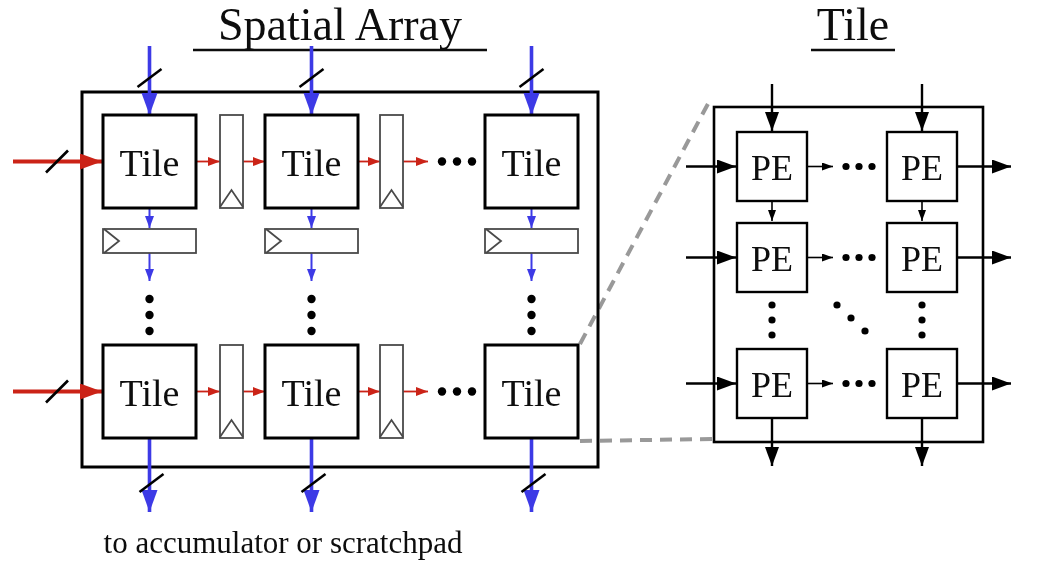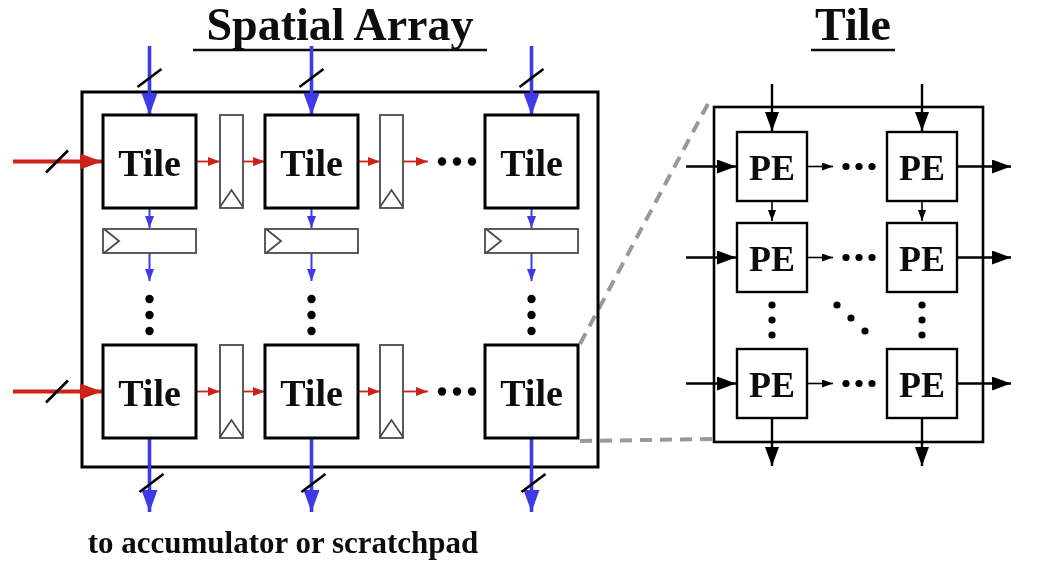--- a/index.html
+++ b/index.html
@@ -1,20 +1,20 @@
 <!DOCTYPE html>
 <html style="--red: #cb2317; --blue: #3d3ae6; --black: #000000; --reg: #4a4a4a; --gray: #999999; --bg: #ffffff;"><head>
 <meta charset="utf-8">
 <style>
   :root{
     --red:#cb2317; --blue:#3d3ae6; --black:#000000;
     --reg:#4a4a4a; --gray:#999999; --bg:#ffffff;
   }
   html,body{margin:0;padding:0;background:var(--bg);}
-  .stage{position:relative;width:1054px;height:577px;background:var(--bg);overflow:hidden;font-weight:bold;}
+  .stage{position:relative;width:1054px;height:577px;background:var(--bg);overflow:hidden;}
   svg{display:block;}
   text{font-family:"Liberation Serif","DejaVu Serif",serif;fill:#0d0d0d;}
   .title{font-size:46px;text-anchor:middle;}
   .tile-label{font-size:38px;text-anchor:middle;dominant-baseline:central;}
   .pe-label{font-size:36px;text-anchor:middle;dominant-baseline:central;}
   .out-label{font-size:31px;text-anchor:middle;}
   .underline{stroke:#0d0d0d;stroke-width:2.6;}
   .box-outer{fill:none;stroke:var(--black);stroke-width:3;}
   .box-detail{fill:none;stroke:var(--black);stroke-width:2.6;}
   .tile-box{fill:#fff;stroke:var(--black);stroke-width:3;}

